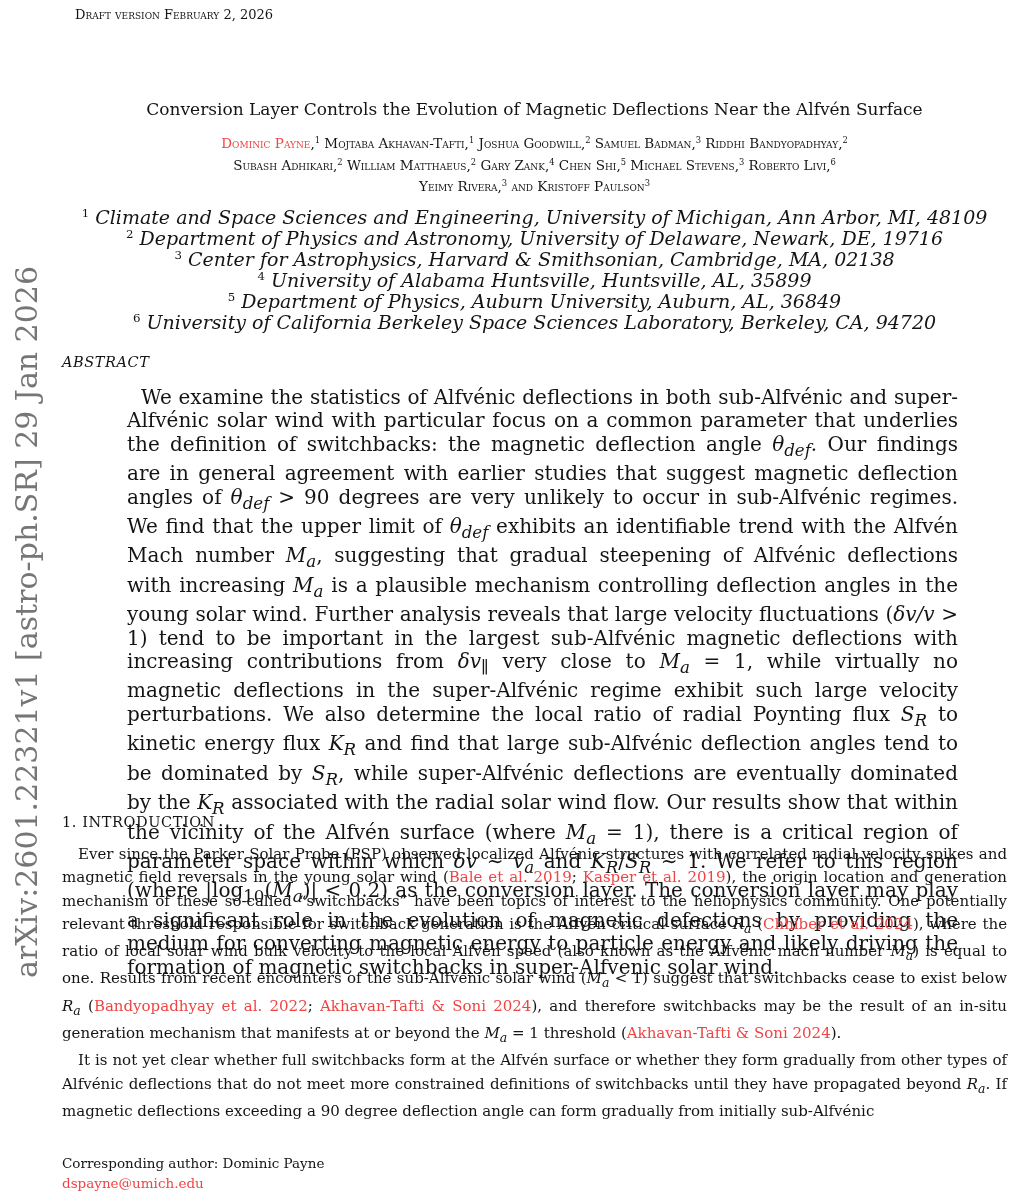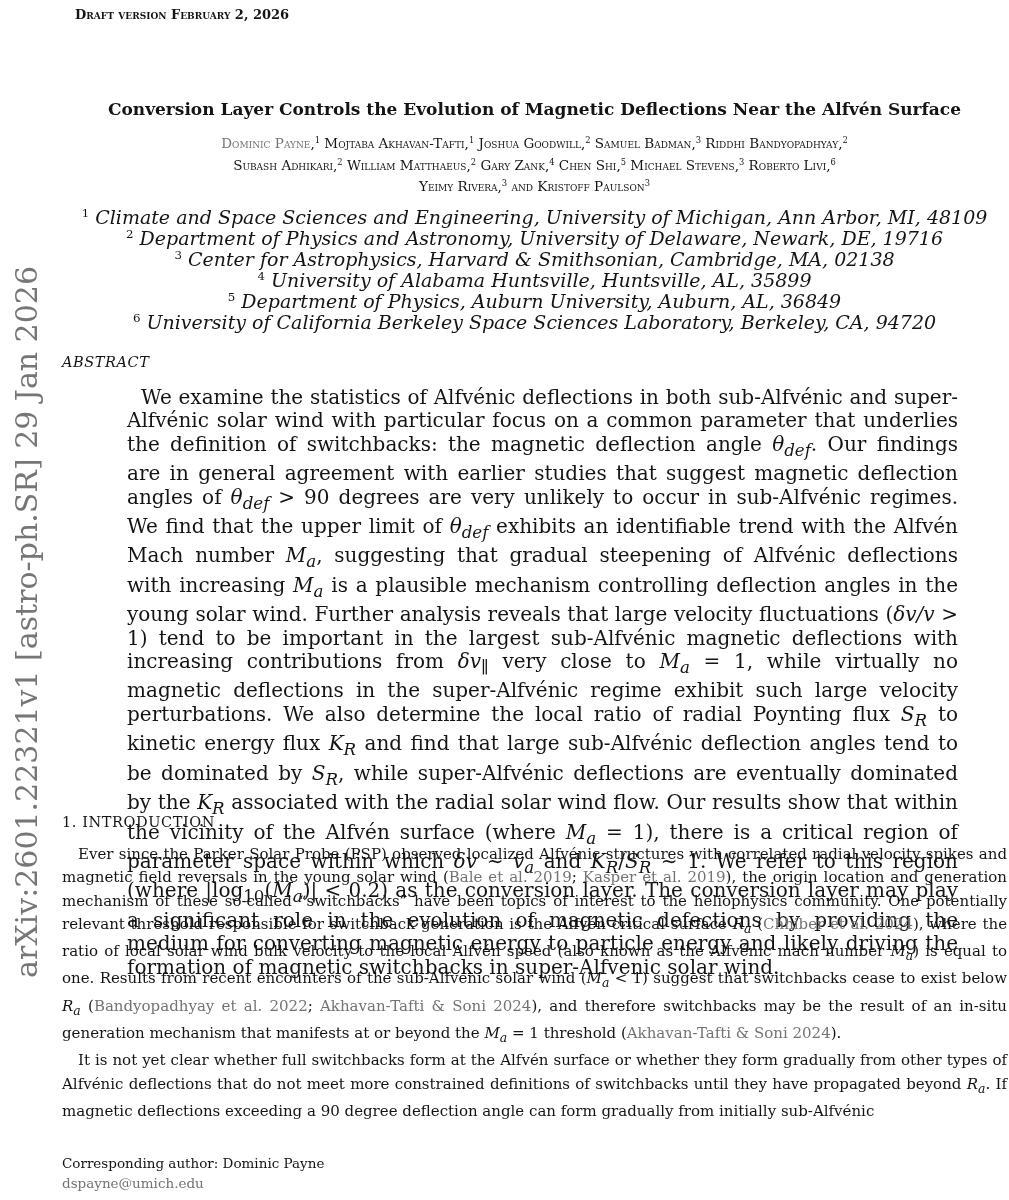--- a/index.html
+++ b/index.html
@@ -15,21 +15,21 @@
 
   
   .top-meta {
     position: absolute;
     left: 75px;
     top: 5px;
     font-size: 13px;
     line-height: 19px;
     white-space: nowrap;
   }
-  .sc { font-variant: small-caps; font-weight: bold; }
+  .sc { font-variant: small-caps; }
 
   
   .watermark {
     position: absolute;
     left: -352px;
     top: 601px;
     width: 764px;
     height: 42px;
     transform: rotate(-90deg);
     font-size: 30px;
@@ -39,21 +39,21 @@
   }
 
   .title {
     position: absolute;
     left: 62px;
     top: 99px;
     width: 945px;
     margin: 0;
     text-align: center;
     font-size: 17px;
-    font-weight: bold;
+    font-weight: normal;
   }
 
   .authors {
     position: absolute;
     left: 52px;
     top: 133px;
     width: 965px;
     text-align: center;
     font-variant: small-caps;
     font-size: 13.5px;
@@ -116,21 +116,21 @@
     left: 62px;
     top: 843px;
     width: 945px;
     font-size: 15px;
     line-height: 23.3px;
     text-align: justify;
   }
   .intro p { margin: 0; text-indent: 16px; }
 
   .cite, .author-link, .email {
-    color: #737373;
+    color: #ef4444;
     text-decoration: none;
     cursor: pointer;
   }
 
   .footer {
     position: absolute;
     left: 62px;
     top: 1153px;
     font-size: 13.5px;
     line-height: 20px;

